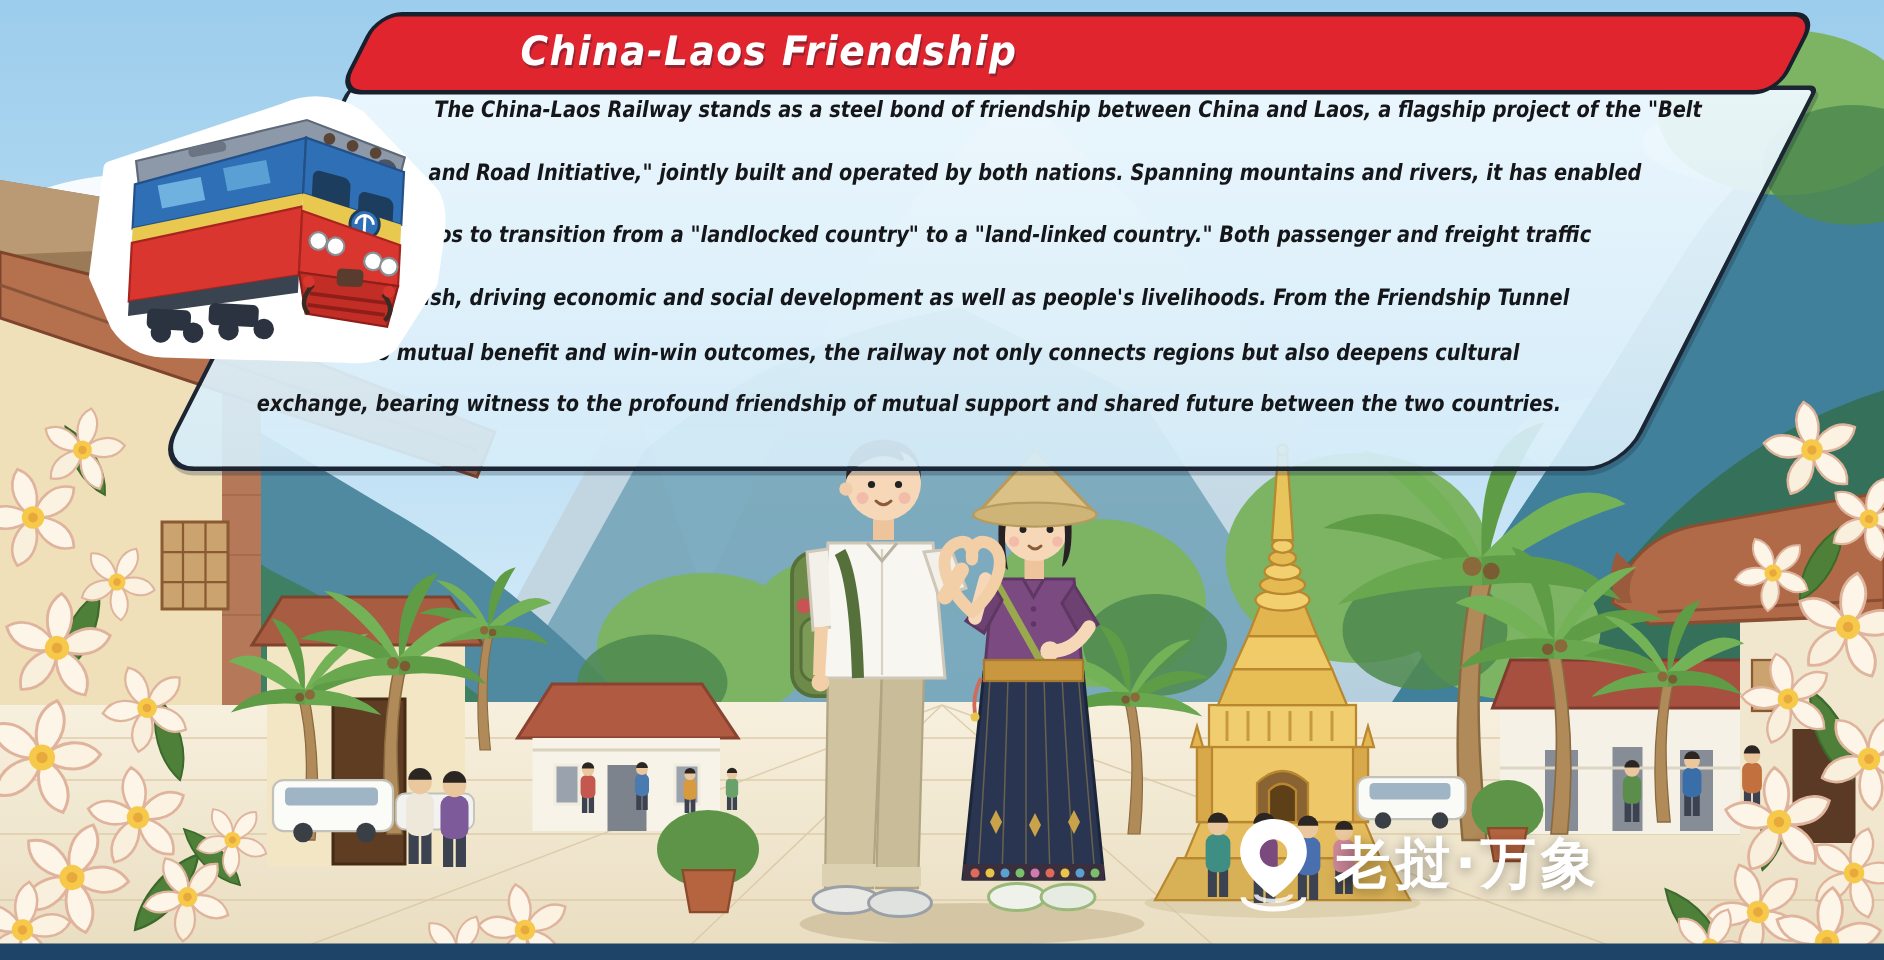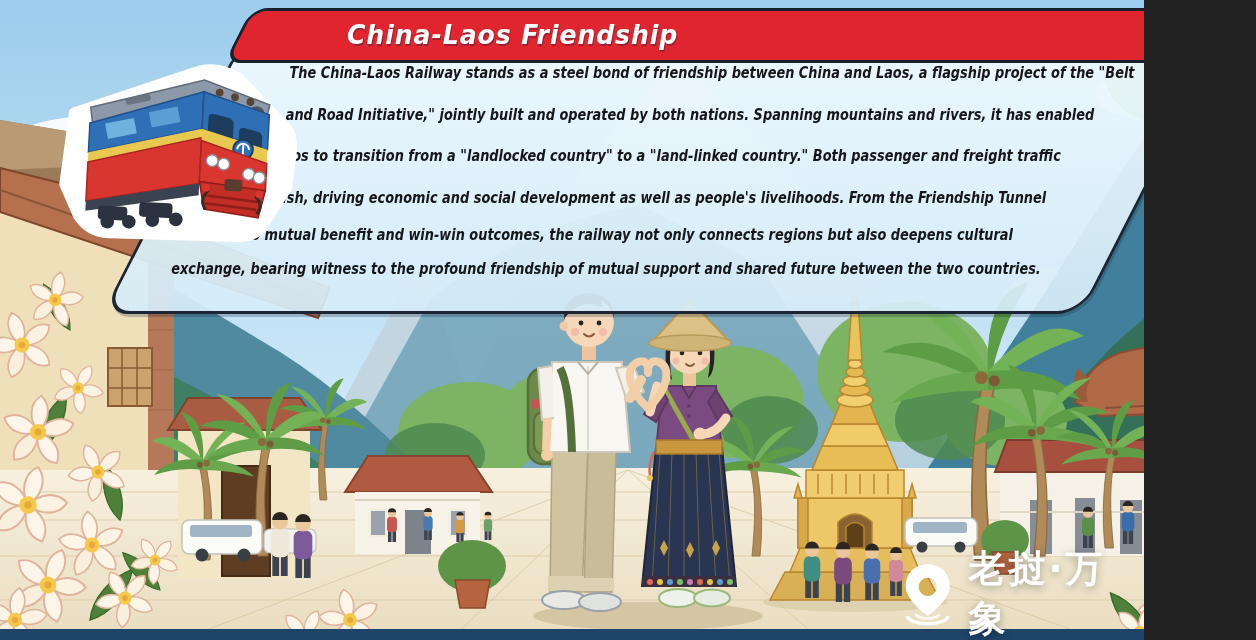--- a/index.html
+++ b/index.html
@@ -1,16 +1,16 @@
 <!DOCTYPE html>
 <html><head>
 <meta charset="utf-8">
 <style>
   html,body{margin:0;padding:0;background:#222;}
-  #poster{position:relative;width:1144px;height:640px;overflow:hidden;
+  #poster{position:relative;width:1256px;height:640px;overflow:hidden;
           font-family:"DejaVu Sans",sans-serif;background:#3b82f6;}
   #scene{position:absolute;left:0;top:0;z-index:0;}
   
   #panel{position:absolute;left:233px;top:57px;width:974px;height:251px;
          transform:skewX(-27deg);transform-origin:0 0;
          background:linear-gradient(180deg,rgba(238,248,253,0.95),rgba(213,236,248,0.93));
          border:3px solid #1b2533;border-radius:6px 6px 26px 26px;z-index:2;
          box-shadow:3px 3px 0 rgba(20,30,50,0.25);}
   #banner{position:absolute;left:252px;top:8px;width:955px;height:49px;
           transform:skewX(-27deg);transform-origin:0 0;
@@ -22,21 +22,21 @@
   .bodyline{position:absolute;z-index:4;white-space:nowrap;
             font-size:15px;font-weight:bold;font-style:italic;color:#15161a;
             transform:translateX(-50%) scaleX(0.86);letter-spacing:0px;}
   #line0{left:712px;top:64px;}  #line1{left:690px;top:106px;}
   #line2{left:668px;top:147px;} #line3{left:647px;top:189px;}
   #line4{left:629px;top:226px;} #line5{left:606px;top:260px;}
   
   #train{position:absolute;left:54px;top:34px;width:256px;height:210px;z-index:5;
          transform:rotate(3deg);}
   
-  #watermark{position:absolute;left:899px;top:544px;z-index:6;display:flex;
+  #watermark{position:absolute;left:820px;top:544px;z-index:6;display:flex;
              align-items:center;gap:12px;justify-content:center;}
   #wm-label{font-size:37px;font-weight:bold;color:#ffffff;letter-spacing:3px;
             text-shadow:0 2px 8px rgba(0,0,0,0.35);}
 </style>
 </head>
 <body>
 
 <div id="poster">
 
   <svg id="scene" width="1256" height="640" viewBox="0 0 1256 640">

